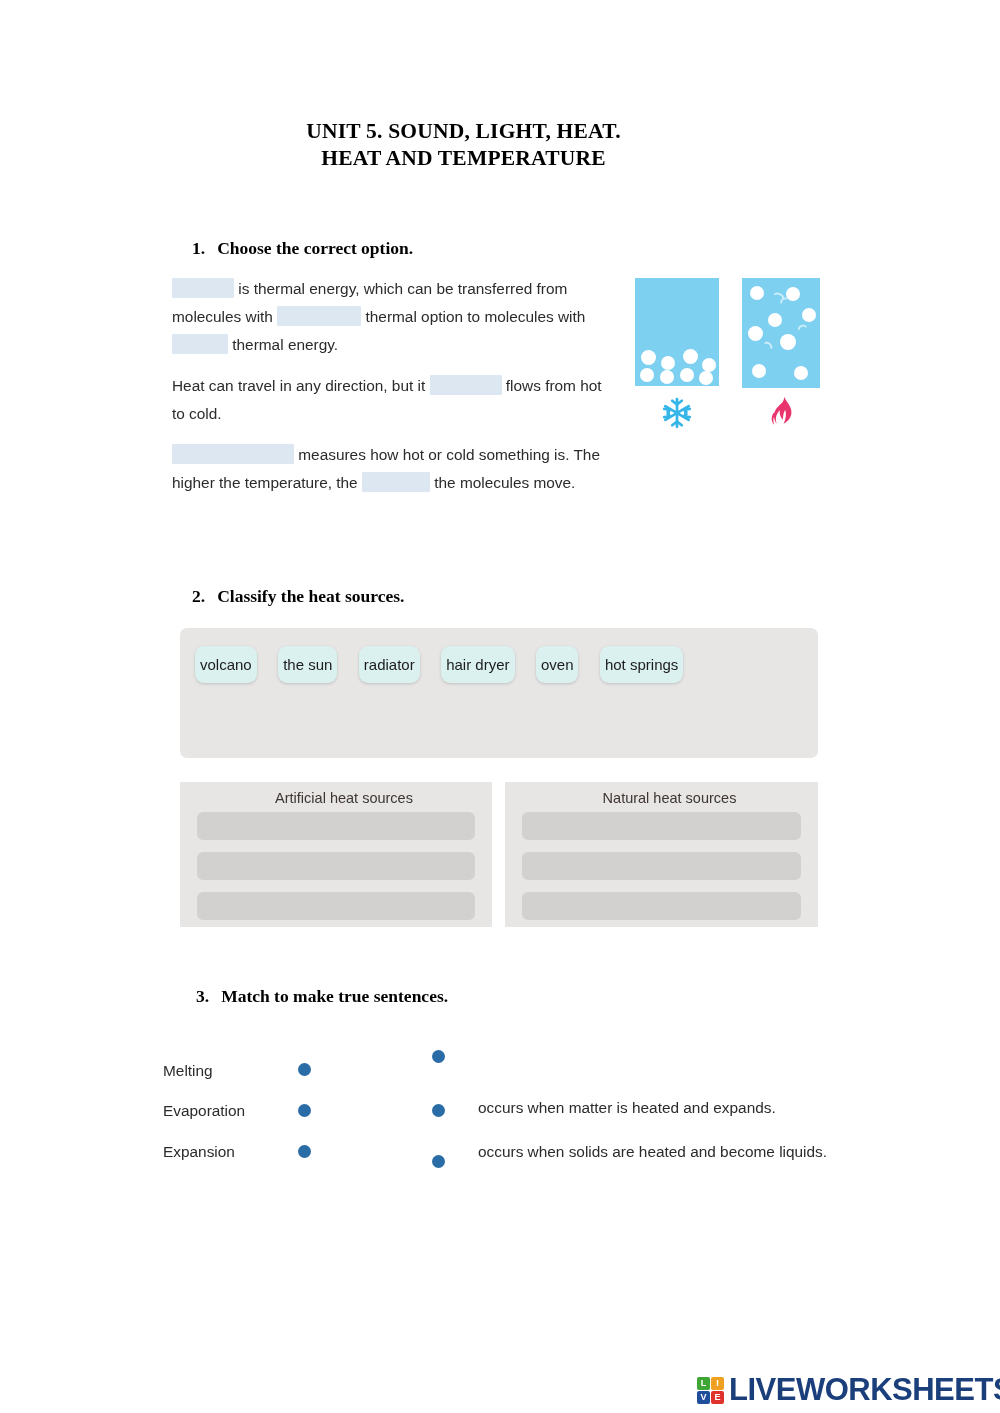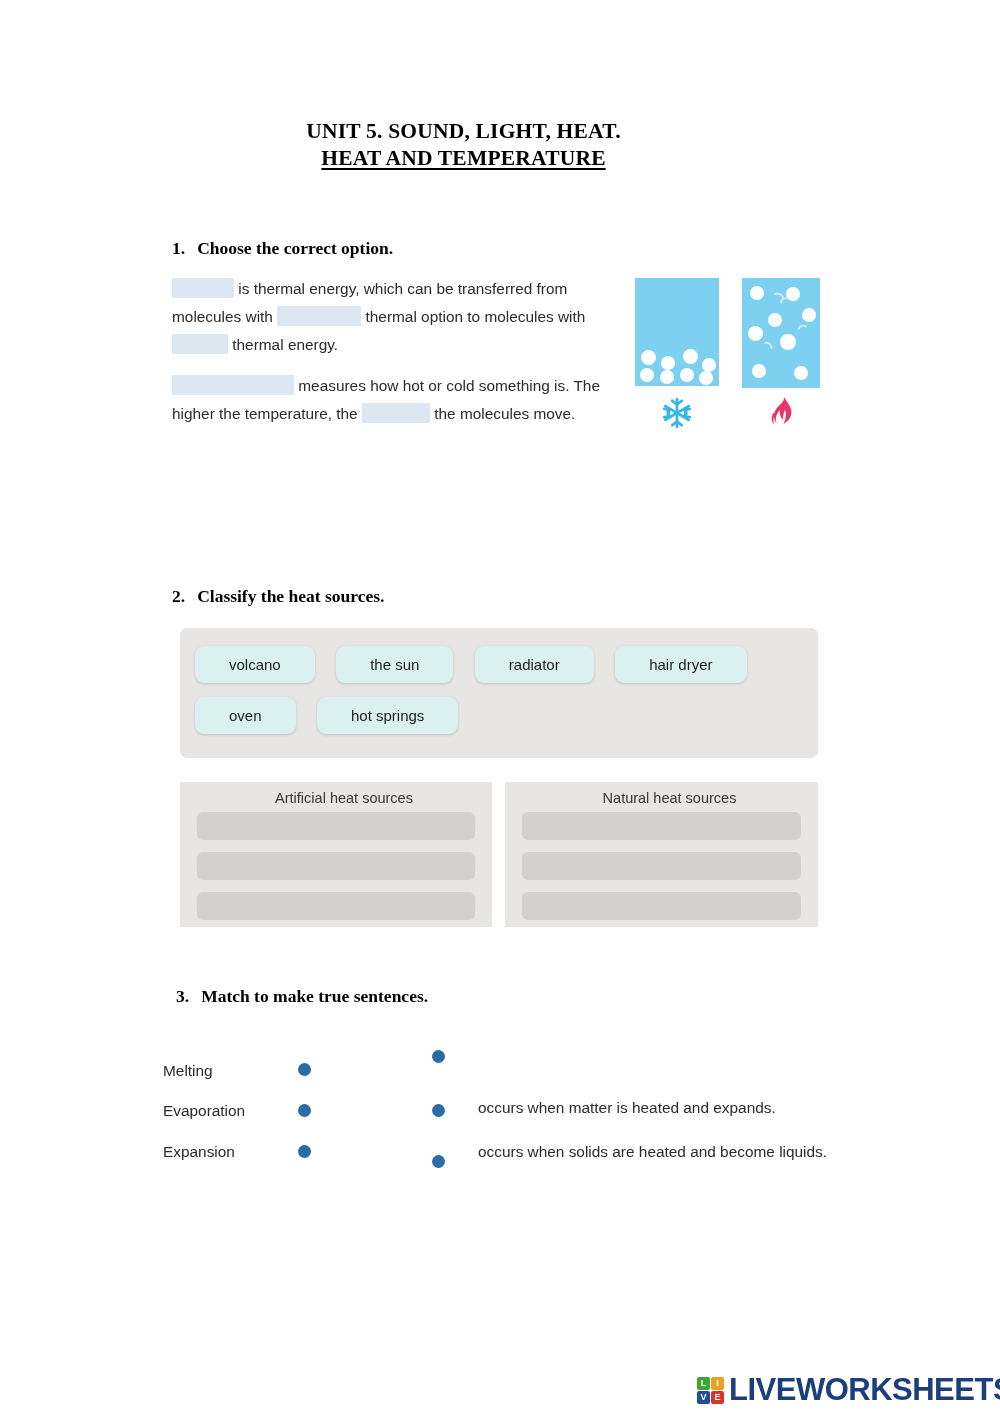--- a/index.html
+++ b/index.html
@@ -26,32 +26,32 @@
   }
   .title-line {
     font-family: "Liberation Serif", serif;
     font-weight: bold;
     font-size: 21.5px;
     letter-spacing: 0.2px;
     color: #000000;
     line-height: 27px;
   }
   .title-line.underlined {
-    text-decoration: underline;
     text-underline-offset: 3px;
   }
 
   
   .section-heading {
     position: absolute;
     font-family: "Liberation Serif", serif;
     font-weight: bold;
     font-size: 17.5px;
     color: #000000;
     white-space: nowrap;
+    margin-left: 20px;
   }
   .section-heading .num { margin-right: 12px; }
 
   
   .ex1-text {
     position: absolute;
     left: 172px;
     top: 275px;
     width: 430px;
     font-size: 15.4px;
@@ -119,21 +119,21 @@
     border-radius: 7px;
     box-sizing: border-box;
     padding: 18px 0 0 15px;
   }
   .chip {
     display: inline-block;
     background: #dbf1f0;
     color: #1c1c1c;
     font-size: 15px;
     border-radius: 9px;
-    padding: 10px 34px;
+    padding: 10px 5px;
     margin: 0 17px 14px 0;
     box-shadow: 0 1px 3px rgba(0,0,0,.17);
     white-space: nowrap;
   }
 
   
   .dropbox {
     position: absolute;
     top: 782px;
     background: #e8e6e4;
@@ -236,20 +236,25 @@
 </div>
 
 <div class="ex1-text">
   <p class="ex1-para">
     <span class="blank b-heat"></span>
     <span>is thermal energy, which can be transferred from molecules with</span>
     <span class="blank b-more"></span>
     <span>thermal option to molecules with</span>
     <span class="blank b-less"></span>
     <span>thermal energy.</span>
+  </p>
+  <p class="ex1-para">
+    <span>Heat can travel in any direction, but it</span>
+    <span class="blank b-always"></span>
+    <span>flows from hot to cold.</span>
   </p>
   <p class="ex1-para">
     <span class="blank b-temp"></span>
     <span>measures how hot or cold something is. The higher the temperature, the</span>
     <span class="blank b-faster"></span>
     <span>the molecules move.</span>
   </p>
 </div>
 
 <div class="illus">

